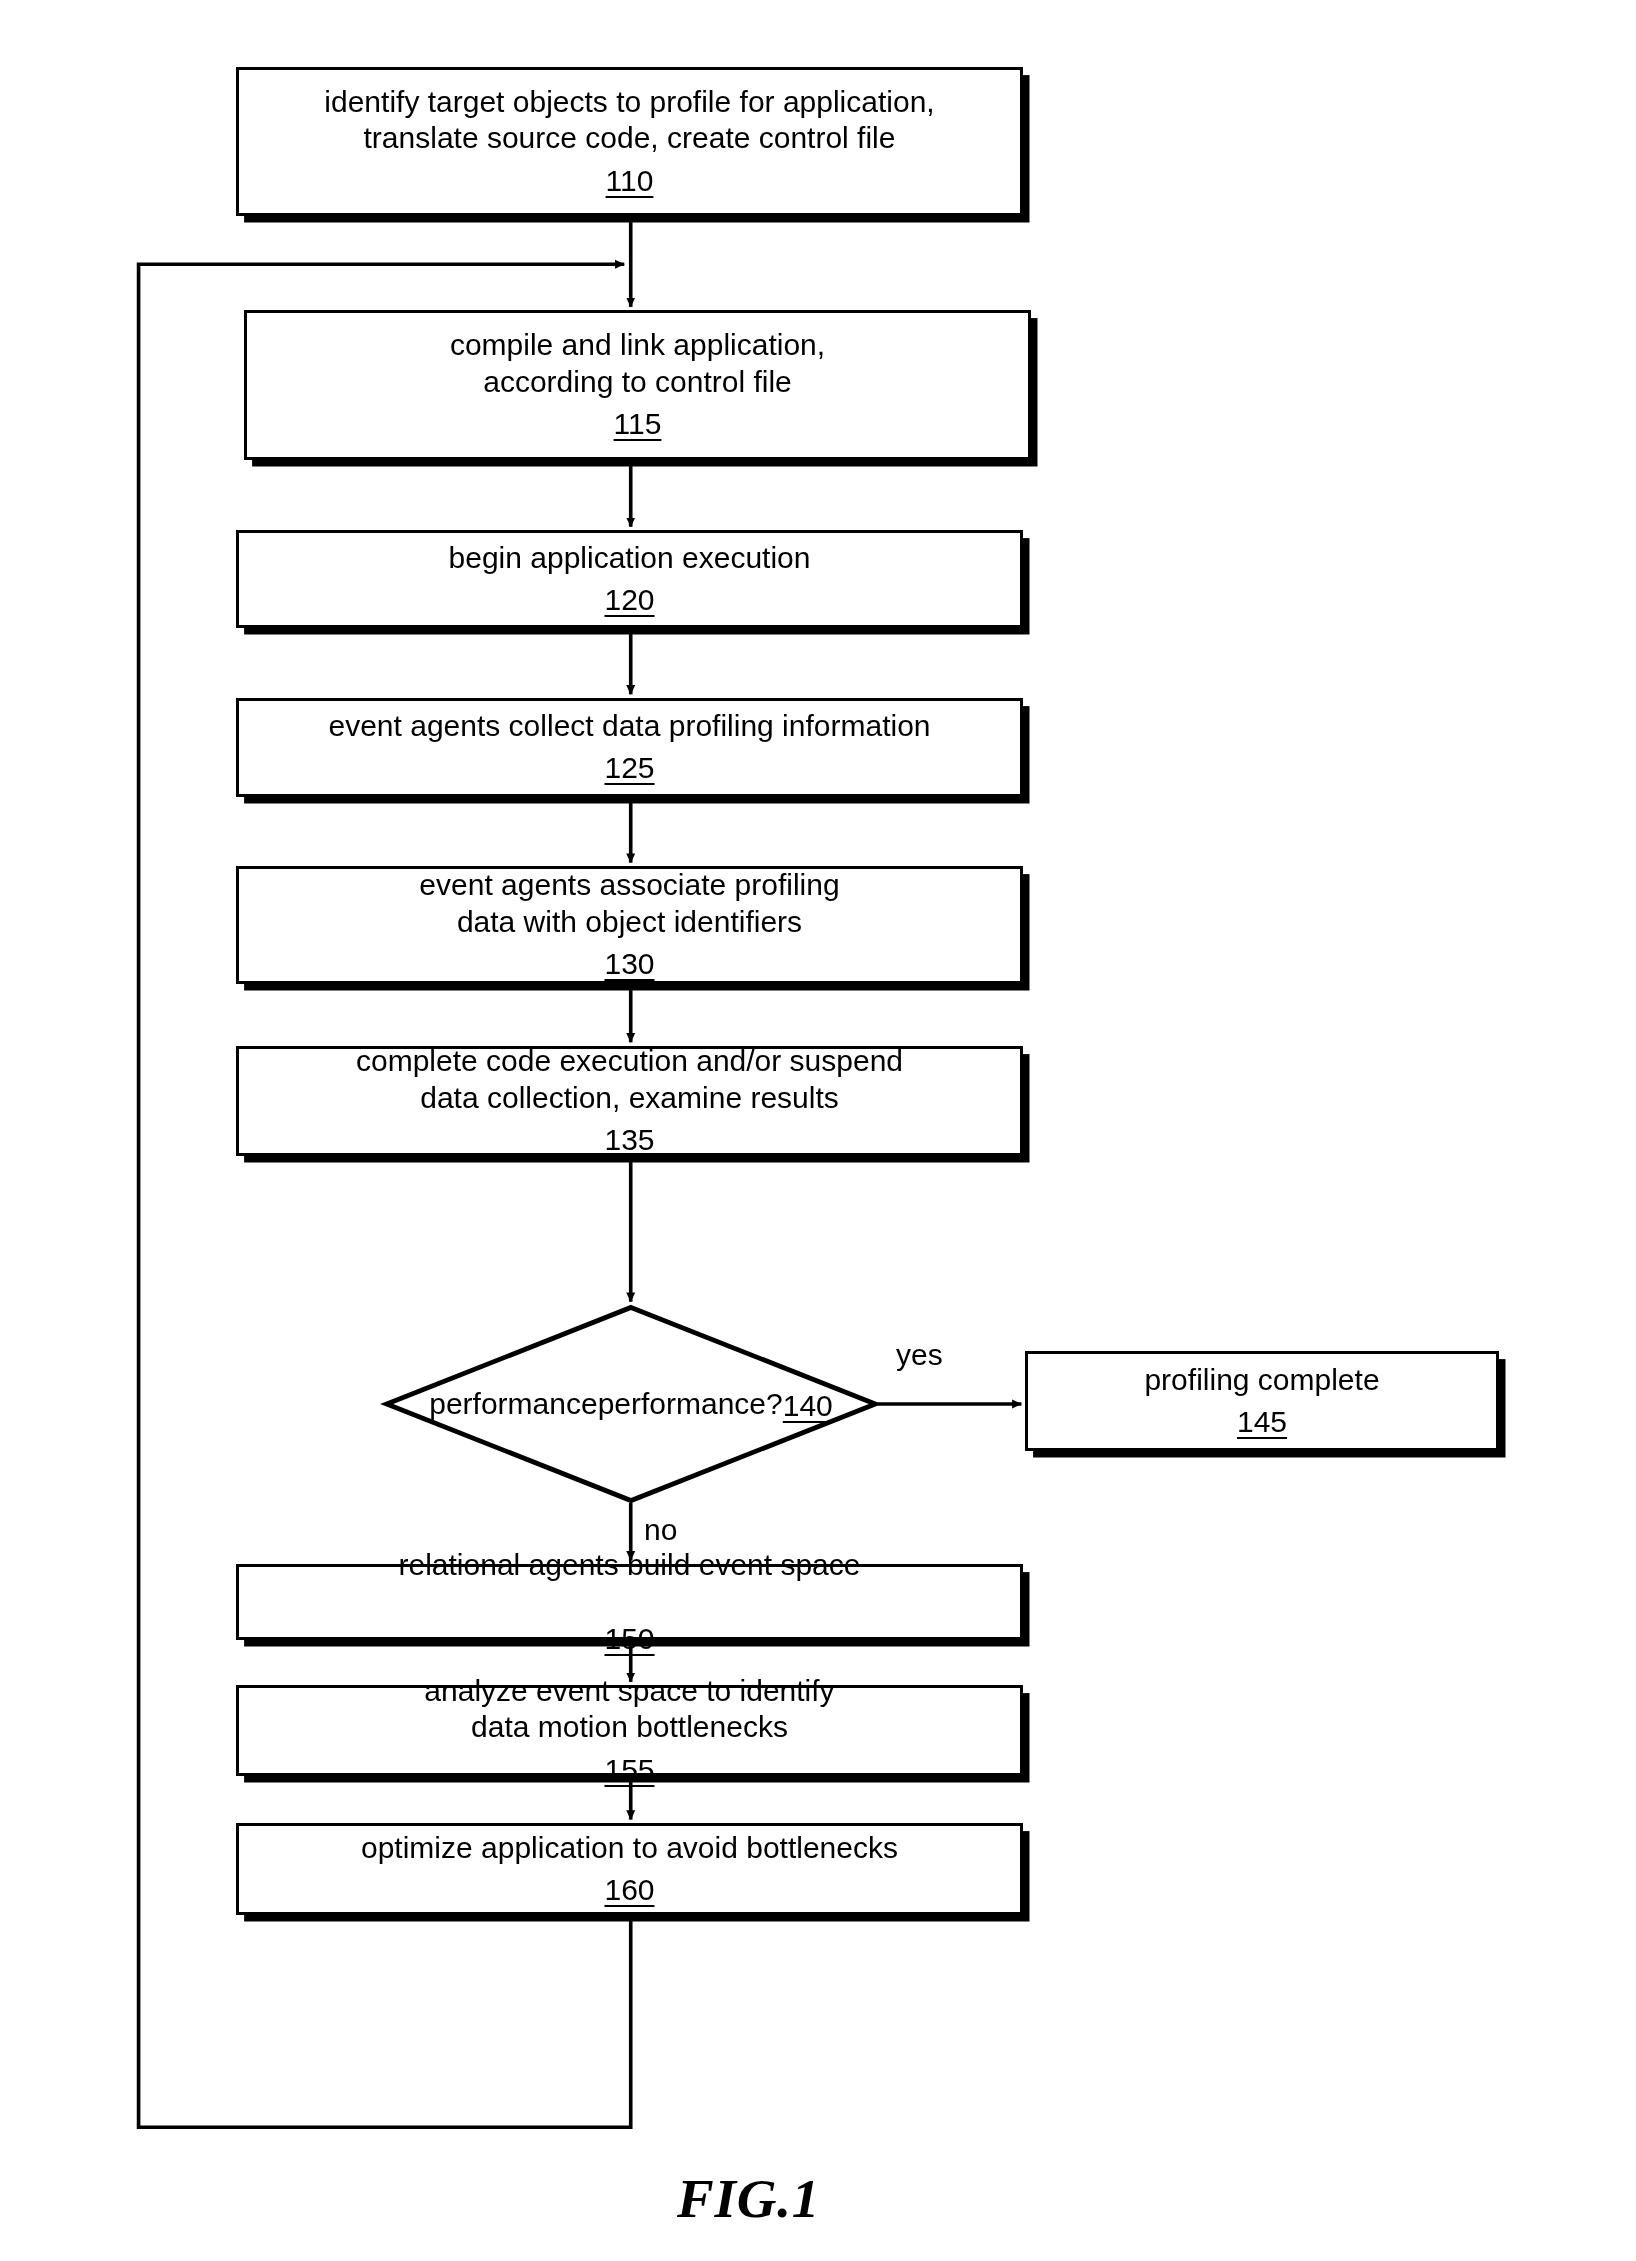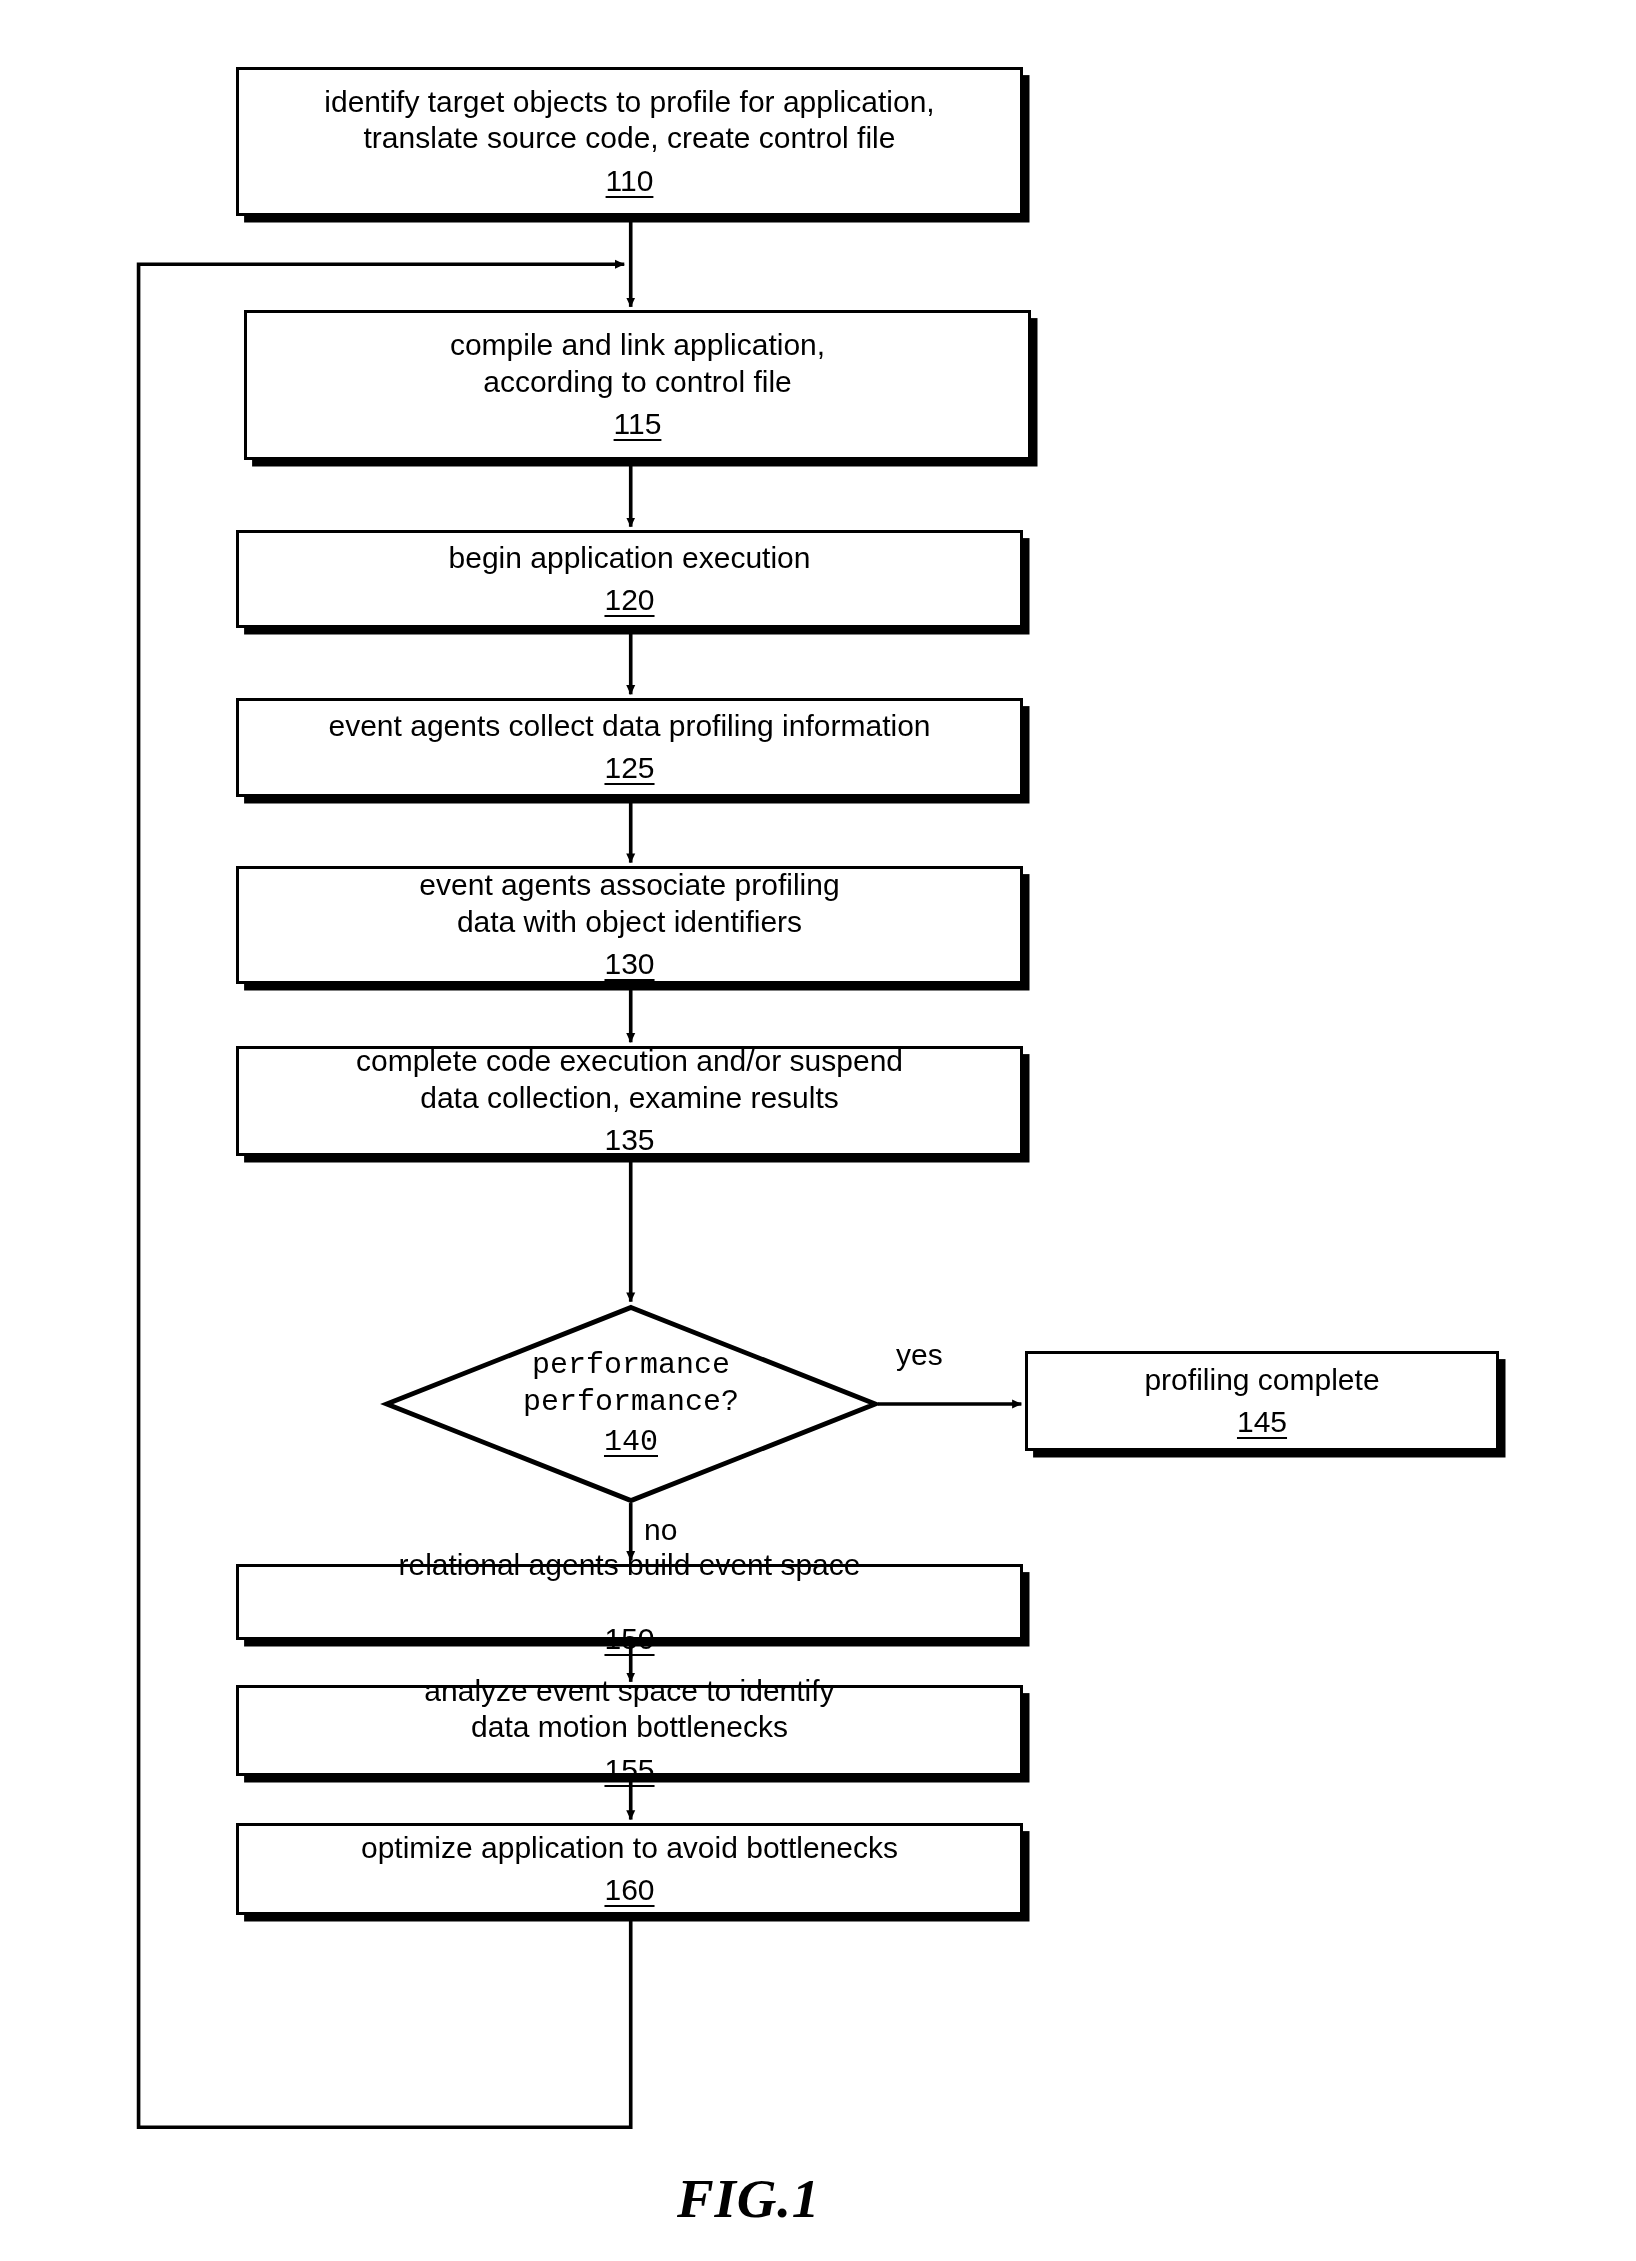--- a/index.html
+++ b/index.html
@@ -46,29 +46,28 @@
   
   .diamond-wrap {
     position: absolute;
   }
   .diamond-wrap svg { display: block; overflow: visible; }
   .diamond-text {
     position: absolute;
     left: 0; top: 0;
     width: 100%; height: 100%;
     display: flex;
-    flex-direction: column;
+    flex-direction: row;
     align-items: center;
     justify-content: center;
     text-align: right;
     font-size: 30px;
     line-height: 1.22;
     color: #000;
     pointer-events: none;
-    font-family: Liberation Mono, monospace;
   }
   .diamond-text .ref {
     display: block;
     margin-top: 4px;
     text-decoration: underline;
     text-underline-offset: 4.8px;
     text-decoration-thickness: 2.4px;
   }
   
   #wires {

